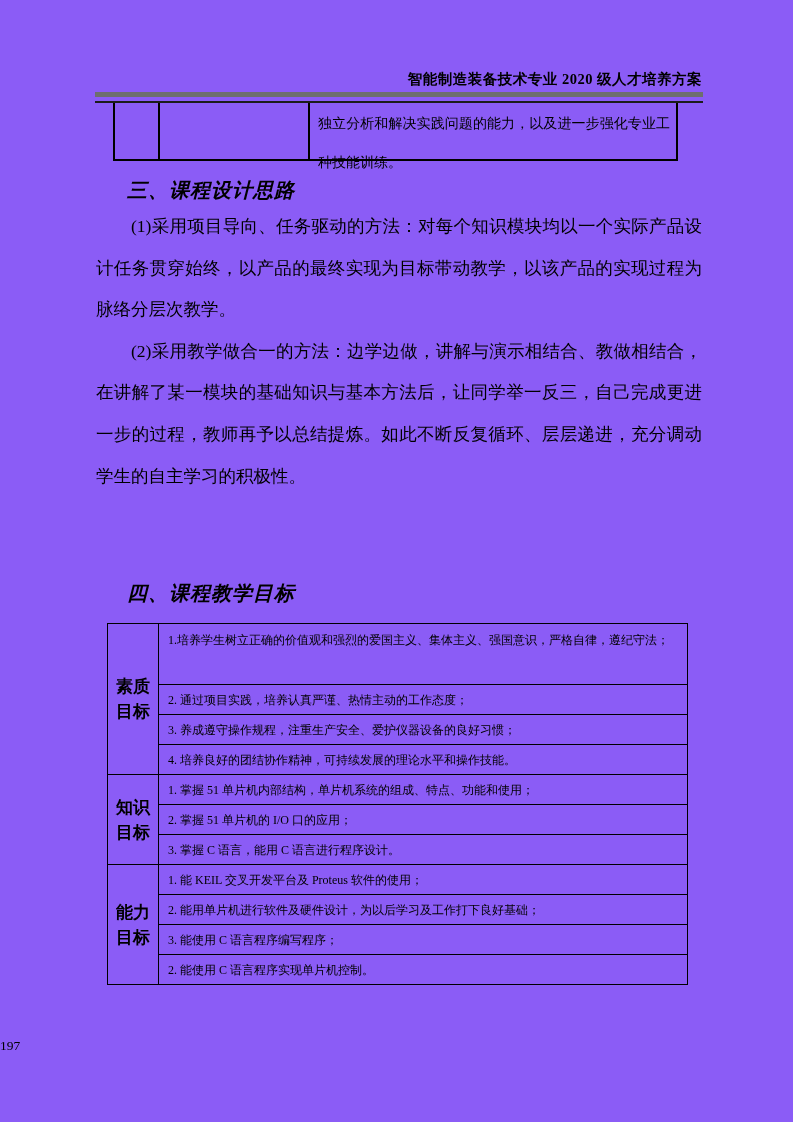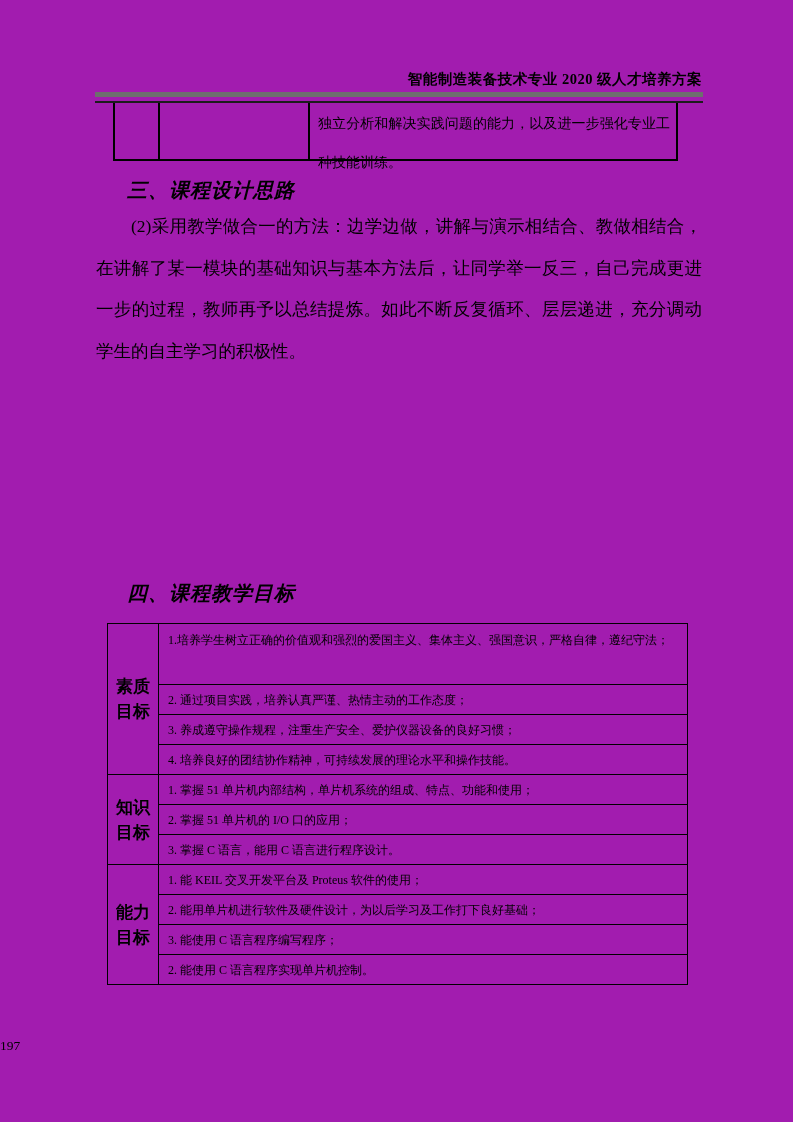--- a/index.html
+++ b/index.html
@@ -1,20 +1,20 @@
 <!DOCTYPE html>
 <html><head>
 <meta charset="utf-8">
 <style>
   html, body { margin: 0; padding: 0; background: #fff; }
   .page {
     position: relative;
     width: 793px;
     height: 1122px;
-    background: #a21caf;
+    background: #8b5cf6;
     color: #000;
     font-family: "Liberation Serif", "DejaVu Serif", serif;
     overflow: hidden;
   }
 
   
   .header-text {
     position: absolute;
     top: 70px;
     left: 0;
@@ -148,20 +148,21 @@
 
   <div class="cont-table">
     <div class="cont-c1"></div>
     <div class="cont-c2"></div>
     <div class="cont-c3">独立分析和解决实践问题的能力，以及进一步强化专业工种技能训练。</div>
   </div>
 
   <div class="sec-heading h3">三、课程设计思路</div>
 
   <div class="bodytext">
+    <p>(1)采用项目导向、任务驱动的方法：对每个知识模块均以一个实际产品设计任务贯穿始终，以产品的最终实现为目标带动教学，以该产品的实现过程为脉络分层次教学。</p>
     <p>(2)采用教学做合一的方法：边学边做，讲解与演示相结合、教做相结合，在讲解了某一模块的基础知识与基本方法后，让同学举一反三，自己完成更进一步的过程，教师再予以总结提炼。如此不断反复循环、层层递进，充分调动学生的自主学习的积极性。</p>
   </div>
 
   <div class="sec-heading h4">四、课程教学目标</div>
 
   <table class="goals-table">
     <tbody>
         <tr class="tall">
       <td class="goal-label" rowspan="4">素质目标</td>
       <td class="goal-item">1.培养学生树立正确的价值观和强烈的爱国主义、集体主义、强国意识，严格自律，遵纪守法；</td>

